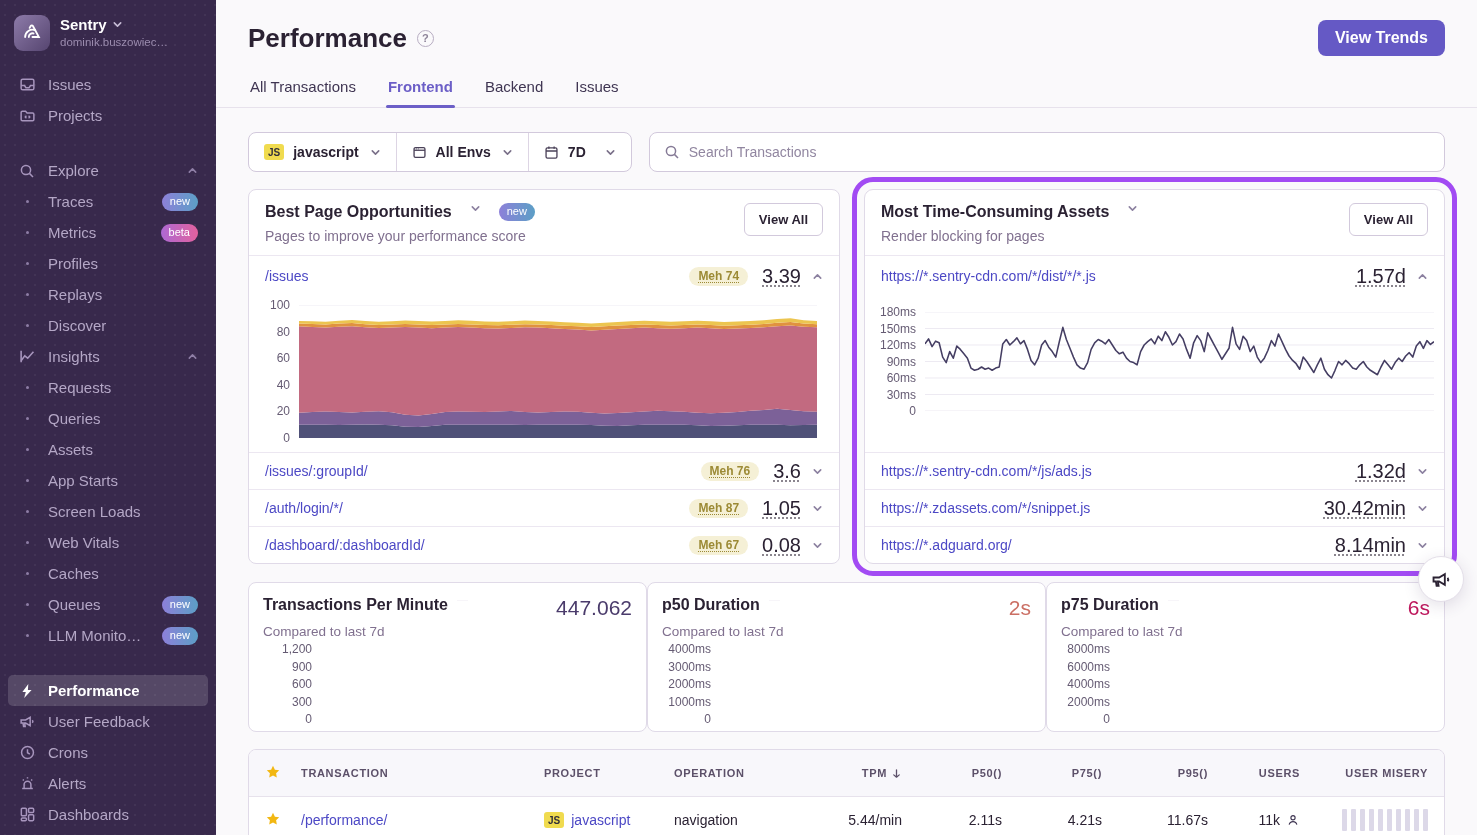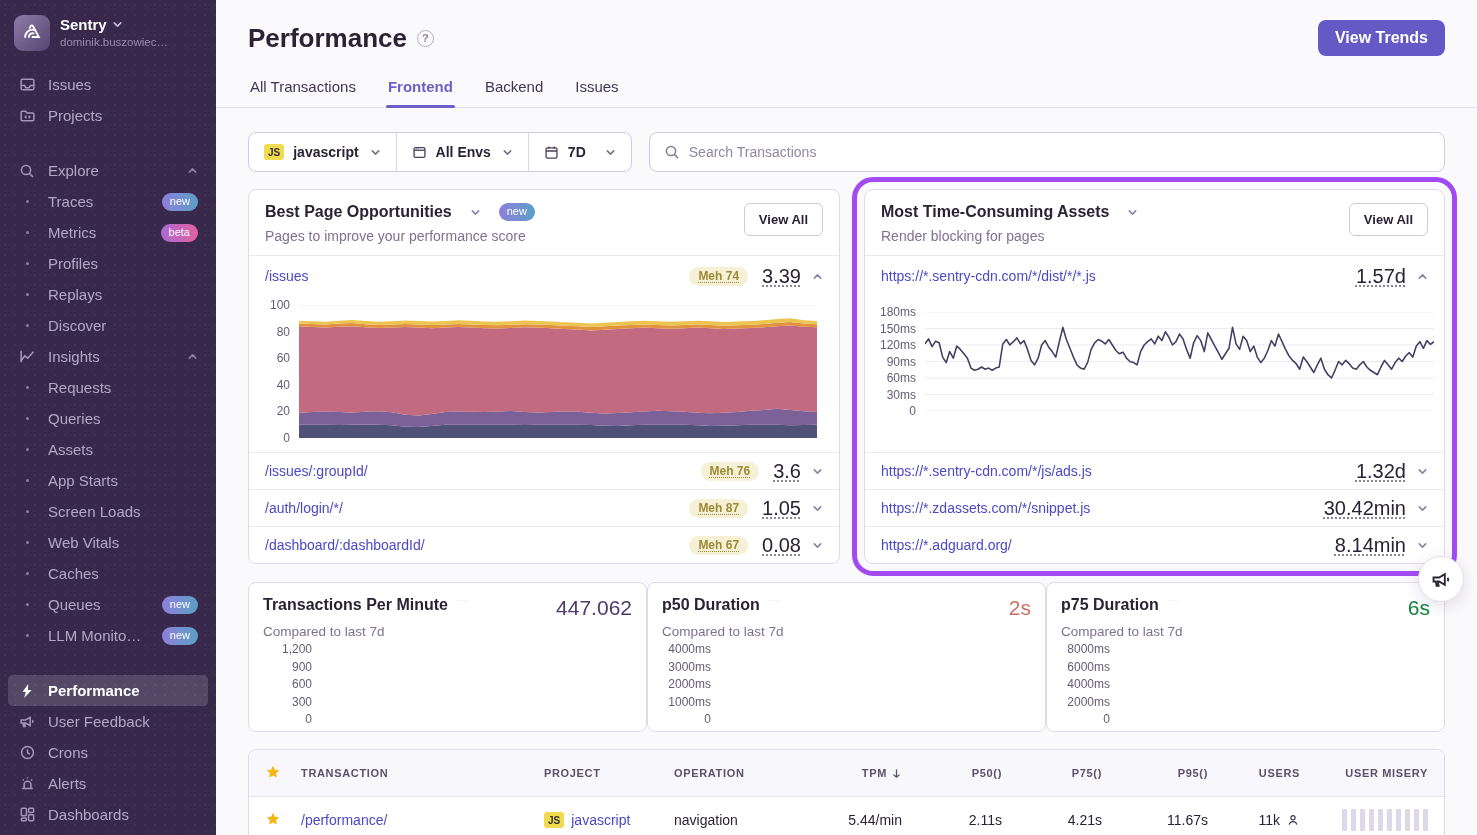--- a/index.html
+++ b/index.html
@@ -54,21 +54,21 @@
 .search .ic{display:flex;color:#857a96}
 .search input{border:none;outline:none;flex:1;font-size:14px;color:#2b2233;background:transparent;font-family:inherit}
 .search input::placeholder{color:#9186a0}
 
 
 .cards-row{display:grid;grid-template-columns:592px 1fr;gap:24px}
 .card{background:#fff;border:1px solid #e0dae8;border-radius:8px;display:flex;flex-direction:column;min-width:0}
 .assets-card{outline:5px solid #a24bf3;outline-offset:7px;border-radius:9px}
 .card-head{display:flex;align-items:flex-start;padding:13px 16px 11px;border-bottom:1px solid #ece7f1}
 .card-titles{flex:1;min-width:0}
-.card-title-row{display:flex;align-items:center;gap:18px;font-size:16px;font-weight:700}
+.card-title-row{display:flex;align-items:flex-start;gap:18px;font-size:16px;font-weight:700}
 .card-title-row .chev{color:#8c81a0;display:flex;cursor:pointer}
 .card-sub{color:#80708f;font-size:14px;margin-top:7px}
 .btn-secondary{border:1px solid #d2c9dc;background:#fff;border-radius:6px;font-weight:600;font-size:13px;padding:8px 14px;color:#2b2233;cursor:pointer;flex-shrink:0}
 .row-line{display:flex;align-items:center;padding:0 16px;height:40px;cursor:pointer}
 .row-line+.row-line,.rows .row-line{border-top:1px solid #ece7f1;height:37px}
 .link{color:#4c48c5;font-size:14px;text-decoration:none;flex:1;min-width:0;white-space:nowrap;overflow:hidden;text-overflow:ellipsis}
 .pill{background:#f5f0d6;color:#9c8a35;font-size:12px;font-weight:600;padding:2.5px 9px;border-radius:10px;text-decoration:underline dotted;text-underline-offset:2px;flex-shrink:0}
 .val{font-size:20px;margin-left:14px;text-decoration:underline dotted rgba(43,34,51,.55);text-underline-offset:3px;flex-shrink:0}
 .chevbtn{margin-left:11px;color:#8c81a0;display:flex;cursor:pointer;flex-shrink:0}
 .chart-wrap{display:flex;align-items:flex-start;flex:1}
@@ -670,21 +670,21 @@
                     <line x1="0" x2="318" y1="0.0" y2="0.0" stroke="#edeaf2" stroke-width="1"></line>
                     <line x1="0" x2="318" y1="17.5" y2="17.5" stroke="#edeaf2" stroke-width="1"></line>
                     <line x1="0" x2="318" y1="35.0" y2="35.0" stroke="#edeaf2" stroke-width="1"></line>
                     <line x1="0" x2="318" y1="52.5" y2="52.5" stroke="#edeaf2" stroke-width="1"></line>
                     <line x1="0" x2="318" y1="70.0" y2="70.0" stroke="#edeaf2" stroke-width="1"></line>
                     <path d="M0,20.86L5.05,18.4L10.1,16.63L15.14,18.25L20.19,18.68L25.24,19L30.29,21.18L35.33,22.31L40.38,21.82L45.43,20.82L50.48,18.37L55.52,16.14L60.57,16L65.62,18.26L70.67,20.83L75.71,22.42L80.76,21.79L85.81,20.11L90.86,18.96L95.9,18.34L100.95,17.95L106,18.86L111.05,19.22L116.1,19.98L121.14,20.78L126.19,20.56L131.24,20.52L136.29,19.28L141.33,18.31L146.38,17.94L151.43,17.37L156.48,17.88L161.52,18.59L166.57,20.36L171.62,21.42L176.67,20.05L181.71,17.41L186.76,14.52L191.81,1.4L196.86,9.44L201.9,15.61L206.95,3.1L212,15.16L217.05,9.26L222.1,1.4L227.14,9.7L232.19,10.72L237.24,8.02L242.29,6.63L247.33,6.44L252.38,10.29L257.43,14.31L262.48,13.59L267.52,11.57L272.57,10.01L277.62,9.75L282.67,9.92L287.71,11.39L292.76,12.01L297.81,16.56L302.86,19.55L307.9,20.52L312.95,20.39L318,19.12" fill="none" stroke="#cd7c73" stroke-opacity="0.45" stroke-width="1.3" stroke-dasharray="2 3"></path>
                     <path d="M0,22.75L5.05,21.88L10.1,21L15.14,22.23L20.19,21.44L25.24,20.13L30.29,21L35.33,21.88L40.38,22.23L45.43,22.75L50.48,21.88L55.52,20.56L60.57,20.13L65.62,21L70.67,21.88L75.71,22.23L80.76,21.35L85.81,20.56L90.86,21L95.9,21.88L100.95,22.23L106,22.75L111.05,21.88L116.1,21L121.14,20.56L126.19,20.13L131.24,21L136.29,21.35L141.33,21.88L146.38,22.23L151.43,21.35L156.48,20.56L161.52,19.6L166.57,20.13L171.62,21L176.67,20.56L181.71,19.6L186.76,18.38L191.81,6.13L196.86,14L201.9,18.38L206.95,4.38L212,14.88L217.05,8.75L222.1,0.88L227.14,12.25L232.19,14.88L237.24,13.13L242.29,11.38L247.33,9.63L252.38,11.38L257.43,14L262.48,13.13L267.52,12.25L272.57,12.6L277.62,14L282.67,14.88L287.71,15.75L292.76,14.88L297.81,17.5L302.86,19.25L307.9,20.13L312.95,21L318,21.35L318,70L0,70Z" fill="#cd7c73"></path>
                   </svg>
                 </span>
               </span>
-      <span class="mini-value" style="color: #15803d;">6s</span>
+      <span class="mini-value" style="color: #be185d;">6s</span>
     </div>
     <div class="mini-sub">Compared to last 7d</div>
     <div class="mini-chart">
       <div class="gutter g54" style="height: 70px;">
                 <span style="top: -7px;">8000ms</span>
                 <span style="top: 10.5px;">6000ms</span>
                 <span style="top: 28px;">4000ms</span>
                 <span style="top: 45.5px;">2000ms</span>
                 <span style="top: 63px;">0</span>
               </div>

